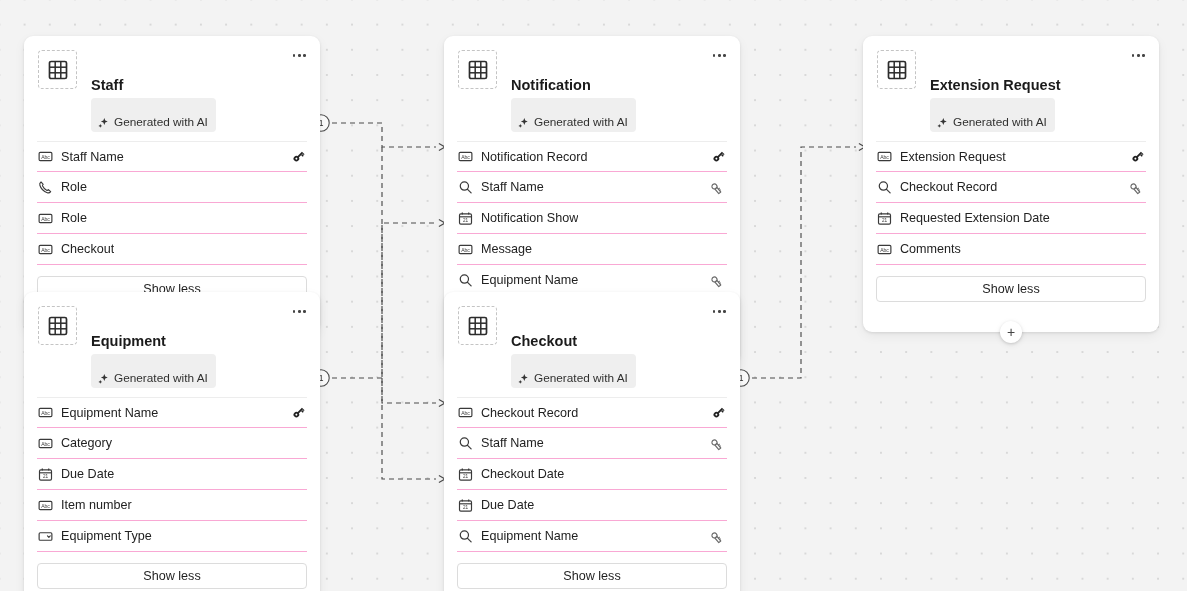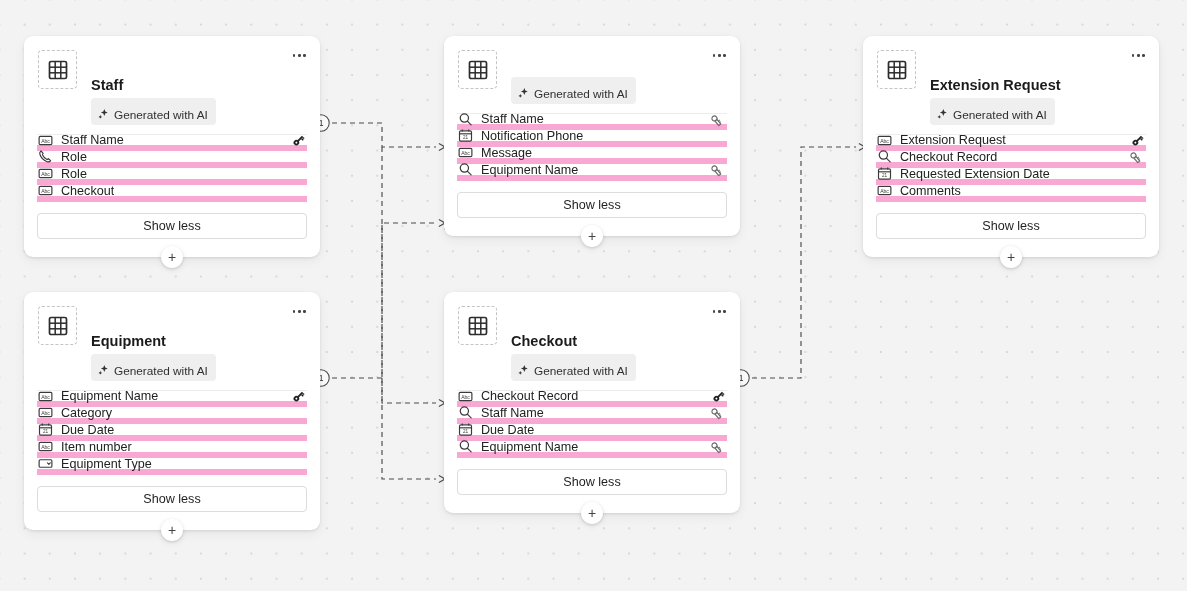--- a/index.html
+++ b/index.html
@@ -74,25 +74,25 @@
   }
   .card-title {
     font-size: 14.5px;
     font-weight: bold;
     color: #1b1b1b;
     line-height: 17px;
     white-space: nowrap;
   }
   .ai-badge {
     display: inline-flex;
-    align-items: flex-start;
+    align-items: flex-end;
     gap: 5px;
     background: #efefef;
     border-radius: 4px;
-    padding: 10px 8px 3px 6px;
+    padding: 17px 8px 3px 6px;
     font-size: 11.8px;
     color: #30302f;
     align-self: flex-start;
     line-height: 14px;
     white-space: nowrap;
   }
   .dots-menu {
     position: absolute;
     right: 12px; top: 14px;
     display: flex; gap: 2.6px;
@@ -104,22 +104,22 @@
     display: block;
     width: 2.7px; height: 2.7px;
     border-radius: 50%;
     background: #444;
   }
 
   .fields { padding: 0 13px; }
   .field-row {
     display: flex;
     align-items: center;
-    height: 17px;
-    border-bottom: 6px solid #f9a8d4;
+    height: 31px;
+    border-bottom: 1px solid #f9a8d4;
     position: relative;
   }
   .field-row:first-child { border-top: 1px solid #ededed; }
   .f-icon {
     width: 16px; height: 16px;
     flex: 0 0 auto;
     display: flex; align-items: center; justify-content: center;
     margin-right: 8px;
   }
   .f-label {
@@ -131,21 +131,21 @@
   }
   .f-right {
     margin-left: auto;
     width: 17px; height: 17px;
     display: flex; align-items: center; justify-content: center;
     flex: 0 0 auto;
   }
 
   .show-less {
     display: block;
-    margin: 11px 13px 4px 13px;
+    margin: 11px 13px 16px 13px;
     width: calc(100% - 26px);
     height: 26px;
     background: #fff;
     border: 1px solid #dcdcdc;
     border-radius: 4px;
     font-family: "Liberation Sans", sans-serif;
     font-size: 12.6px;
     color: #1f1f1f;
     cursor: pointer;
   }
@@ -315,38 +315,59 @@
       <div class="tbl-icon-box">
         <svg width="22" height="22" viewBox="0 0 22 22">
           <rect x="2.5" y="2.5" width="17" height="17" rx="1.6" fill="none" stroke="#2c2c2c" stroke-width="1.7"></rect>
           <line x1="8.2" y1="2.5" x2="8.2" y2="19.5" stroke="#2c2c2c" stroke-width="1.5"></line>
           <line x1="13.8" y1="2.5" x2="13.8" y2="19.5" stroke="#2c2c2c" stroke-width="1.5"></line>
           <line x1="2.5" y1="8.2" x2="19.5" y2="8.2" stroke="#2c2c2c" stroke-width="1.5"></line>
           <line x1="2.5" y1="13.8" x2="19.5" y2="13.8" stroke="#2c2c2c" stroke-width="1.5"></line>
         </svg>
       </div>
       <div class="hdr-text">
+        <div class="card-title">Notification</div>
         <div class="ai-badge">
           <svg width="12" height="12" viewBox="0 0 12 12">
             <path d="M7.3 1.1 L8.25 3.55 L10.7 4.5 L8.25 5.45 L7.3 7.9 L6.35 5.45 L3.9 4.5 L6.35 3.55 Z" fill="#333"></path>
             <path d="M3.3 7.0 L3.85 8.35 L5.2 8.9 L3.85 9.45 L3.3 10.8 L2.75 9.45 L1.4 8.9 L2.75 8.35 Z" fill="#333"></path>
           </svg>
           <span>Generated with AI</span>
         </div>
       </div>
       <div class="dots-menu">
           <i></i>
           <i></i>
           <i></i>
         </div>
     </div>
     <div class="fields">
         <div class="field-row">
           <span class="f-icon">
             <svg width="15" height="15" viewBox="0 0 16 16">
+              <rect x="1.2" y="3.6" width="13.6" height="8.8" rx="1.2" fill="none" stroke="#3a3a3a" stroke-width="1.25"></rect>
+              <text x="8" y="10.4" font-family="Liberation Sans, sans-serif" font-size="5.4" fill="#3a3a3a" text-anchor="middle">Abc</text>
+            </svg>
+          </span>
+          <span class="f-label">Notification Record</span>
+          <span class="f-right">
+            <svg width="15" height="15" viewBox="0 0 16 16">
+              <g transform="rotate(-45 8 8)">
+                <circle cx="4.8" cy="8" r="3.0" fill="#222"></circle>
+                <circle cx="4.8" cy="8" r="1.05" fill="#fff"></circle>
+                <rect x="6.6" y="7.0" width="7.6" height="2.0" fill="#222"></rect>
+                <rect x="11.0" y="9.0" width="1.6" height="2.3" fill="#222"></rect>
+                <rect x="13.0" y="9.0" width="1.3" height="1.8" fill="#222"></rect>
+              </g>
+            </svg>
+          </span>
+        </div>
+        <div class="field-row">
+          <span class="f-icon">
+            <svg width="15" height="15" viewBox="0 0 16 16">
               <circle cx="6.8" cy="6.5" r="4.4" fill="none" stroke="#3a3a3a" stroke-width="1.3"></circle>
               <line x1="9.9" y1="9.7" x2="14.0" y2="13.8" stroke="#3a3a3a" stroke-width="1.3" stroke-linecap="round"></line>
             </svg>
           </span>
           <span class="f-label">Staff Name</span>
           <span class="f-right">
             <svg width="15" height="15" viewBox="0 0 16 16">
               <g transform="rotate(-40 8 8)">
                 <circle cx="5.4" cy="4.4" r="2.7" fill="none" stroke="#6a6a6a" stroke-width="1.2"></circle>
                 <path d="M4.0 6.8 L4.0 13.2 L6.8 13.2 L6.8 6.8 Z" fill="none" stroke="#6a6a6a" stroke-width="1.2" stroke-linejoin="round"></path>
@@ -359,21 +380,21 @@
         <div class="field-row">
           <span class="f-icon">
             <svg width="15" height="15" viewBox="0 0 16 16">
               <rect x="1.6" y="3.0" width="12.8" height="11" rx="1.4" fill="none" stroke="#3a3a3a" stroke-width="1.25"></rect>
               <line x1="1.6" y1="6.2" x2="14.4" y2="6.2" stroke="#3a3a3a" stroke-width="1.25"></line>
               <line x1="4.6" y1="1.5" x2="4.6" y2="3.6" stroke="#3a3a3a" stroke-width="1.3"></line>
               <line x1="11.4" y1="1.5" x2="11.4" y2="3.6" stroke="#3a3a3a" stroke-width="1.3"></line>
               <text x="8" y="12.2" font-family="Liberation Sans, sans-serif" font-size="5" fill="#3a3a3a" text-anchor="middle">21</text>
             </svg>
           </span>
-          <span class="f-label">Notification Phone</span>
+          <span class="f-label">Notification Show</span>
         </div>
         <div class="field-row">
           <span class="f-icon">
             <svg width="15" height="15" viewBox="0 0 16 16">
               <rect x="1.2" y="3.6" width="13.6" height="8.8" rx="1.2" fill="none" stroke="#3a3a3a" stroke-width="1.25"></rect>
               <text x="8" y="10.4" font-family="Liberation Sans, sans-serif" font-size="5.4" fill="#3a3a3a" text-anchor="middle">Abc</text>
             </svg>
           </span>
           <span class="f-label">Message</span>
         </div>
@@ -659,20 +680,32 @@
         <div class="field-row">
           <span class="f-icon">
             <svg width="15" height="15" viewBox="0 0 16 16">
               <rect x="1.6" y="3.0" width="12.8" height="11" rx="1.4" fill="none" stroke="#3a3a3a" stroke-width="1.25"></rect>
               <line x1="1.6" y1="6.2" x2="14.4" y2="6.2" stroke="#3a3a3a" stroke-width="1.25"></line>
               <line x1="4.6" y1="1.5" x2="4.6" y2="3.6" stroke="#3a3a3a" stroke-width="1.3"></line>
               <line x1="11.4" y1="1.5" x2="11.4" y2="3.6" stroke="#3a3a3a" stroke-width="1.3"></line>
               <text x="8" y="12.2" font-family="Liberation Sans, sans-serif" font-size="5" fill="#3a3a3a" text-anchor="middle">21</text>
             </svg>
           </span>
+          <span class="f-label">Checkout Date</span>
+        </div>
+        <div class="field-row">
+          <span class="f-icon">
+            <svg width="15" height="15" viewBox="0 0 16 16">
+              <rect x="1.6" y="3.0" width="12.8" height="11" rx="1.4" fill="none" stroke="#3a3a3a" stroke-width="1.25"></rect>
+              <line x1="1.6" y1="6.2" x2="14.4" y2="6.2" stroke="#3a3a3a" stroke-width="1.25"></line>
+              <line x1="4.6" y1="1.5" x2="4.6" y2="3.6" stroke="#3a3a3a" stroke-width="1.3"></line>
+              <line x1="11.4" y1="1.5" x2="11.4" y2="3.6" stroke="#3a3a3a" stroke-width="1.3"></line>
+              <text x="8" y="12.2" font-family="Liberation Sans, sans-serif" font-size="5" fill="#3a3a3a" text-anchor="middle">21</text>
+            </svg>
+          </span>
           <span class="f-label">Due Date</span>
         </div>
         <div class="field-row">
           <span class="f-icon">
             <svg width="15" height="15" viewBox="0 0 16 16">
               <circle cx="6.8" cy="6.5" r="4.4" fill="none" stroke="#3a3a3a" stroke-width="1.3"></circle>
               <line x1="9.9" y1="9.7" x2="14.0" y2="13.8" stroke="#3a3a3a" stroke-width="1.3" stroke-linecap="round"></line>
             </svg>
           </span>
           <span class="f-label">Equipment Name</span>

